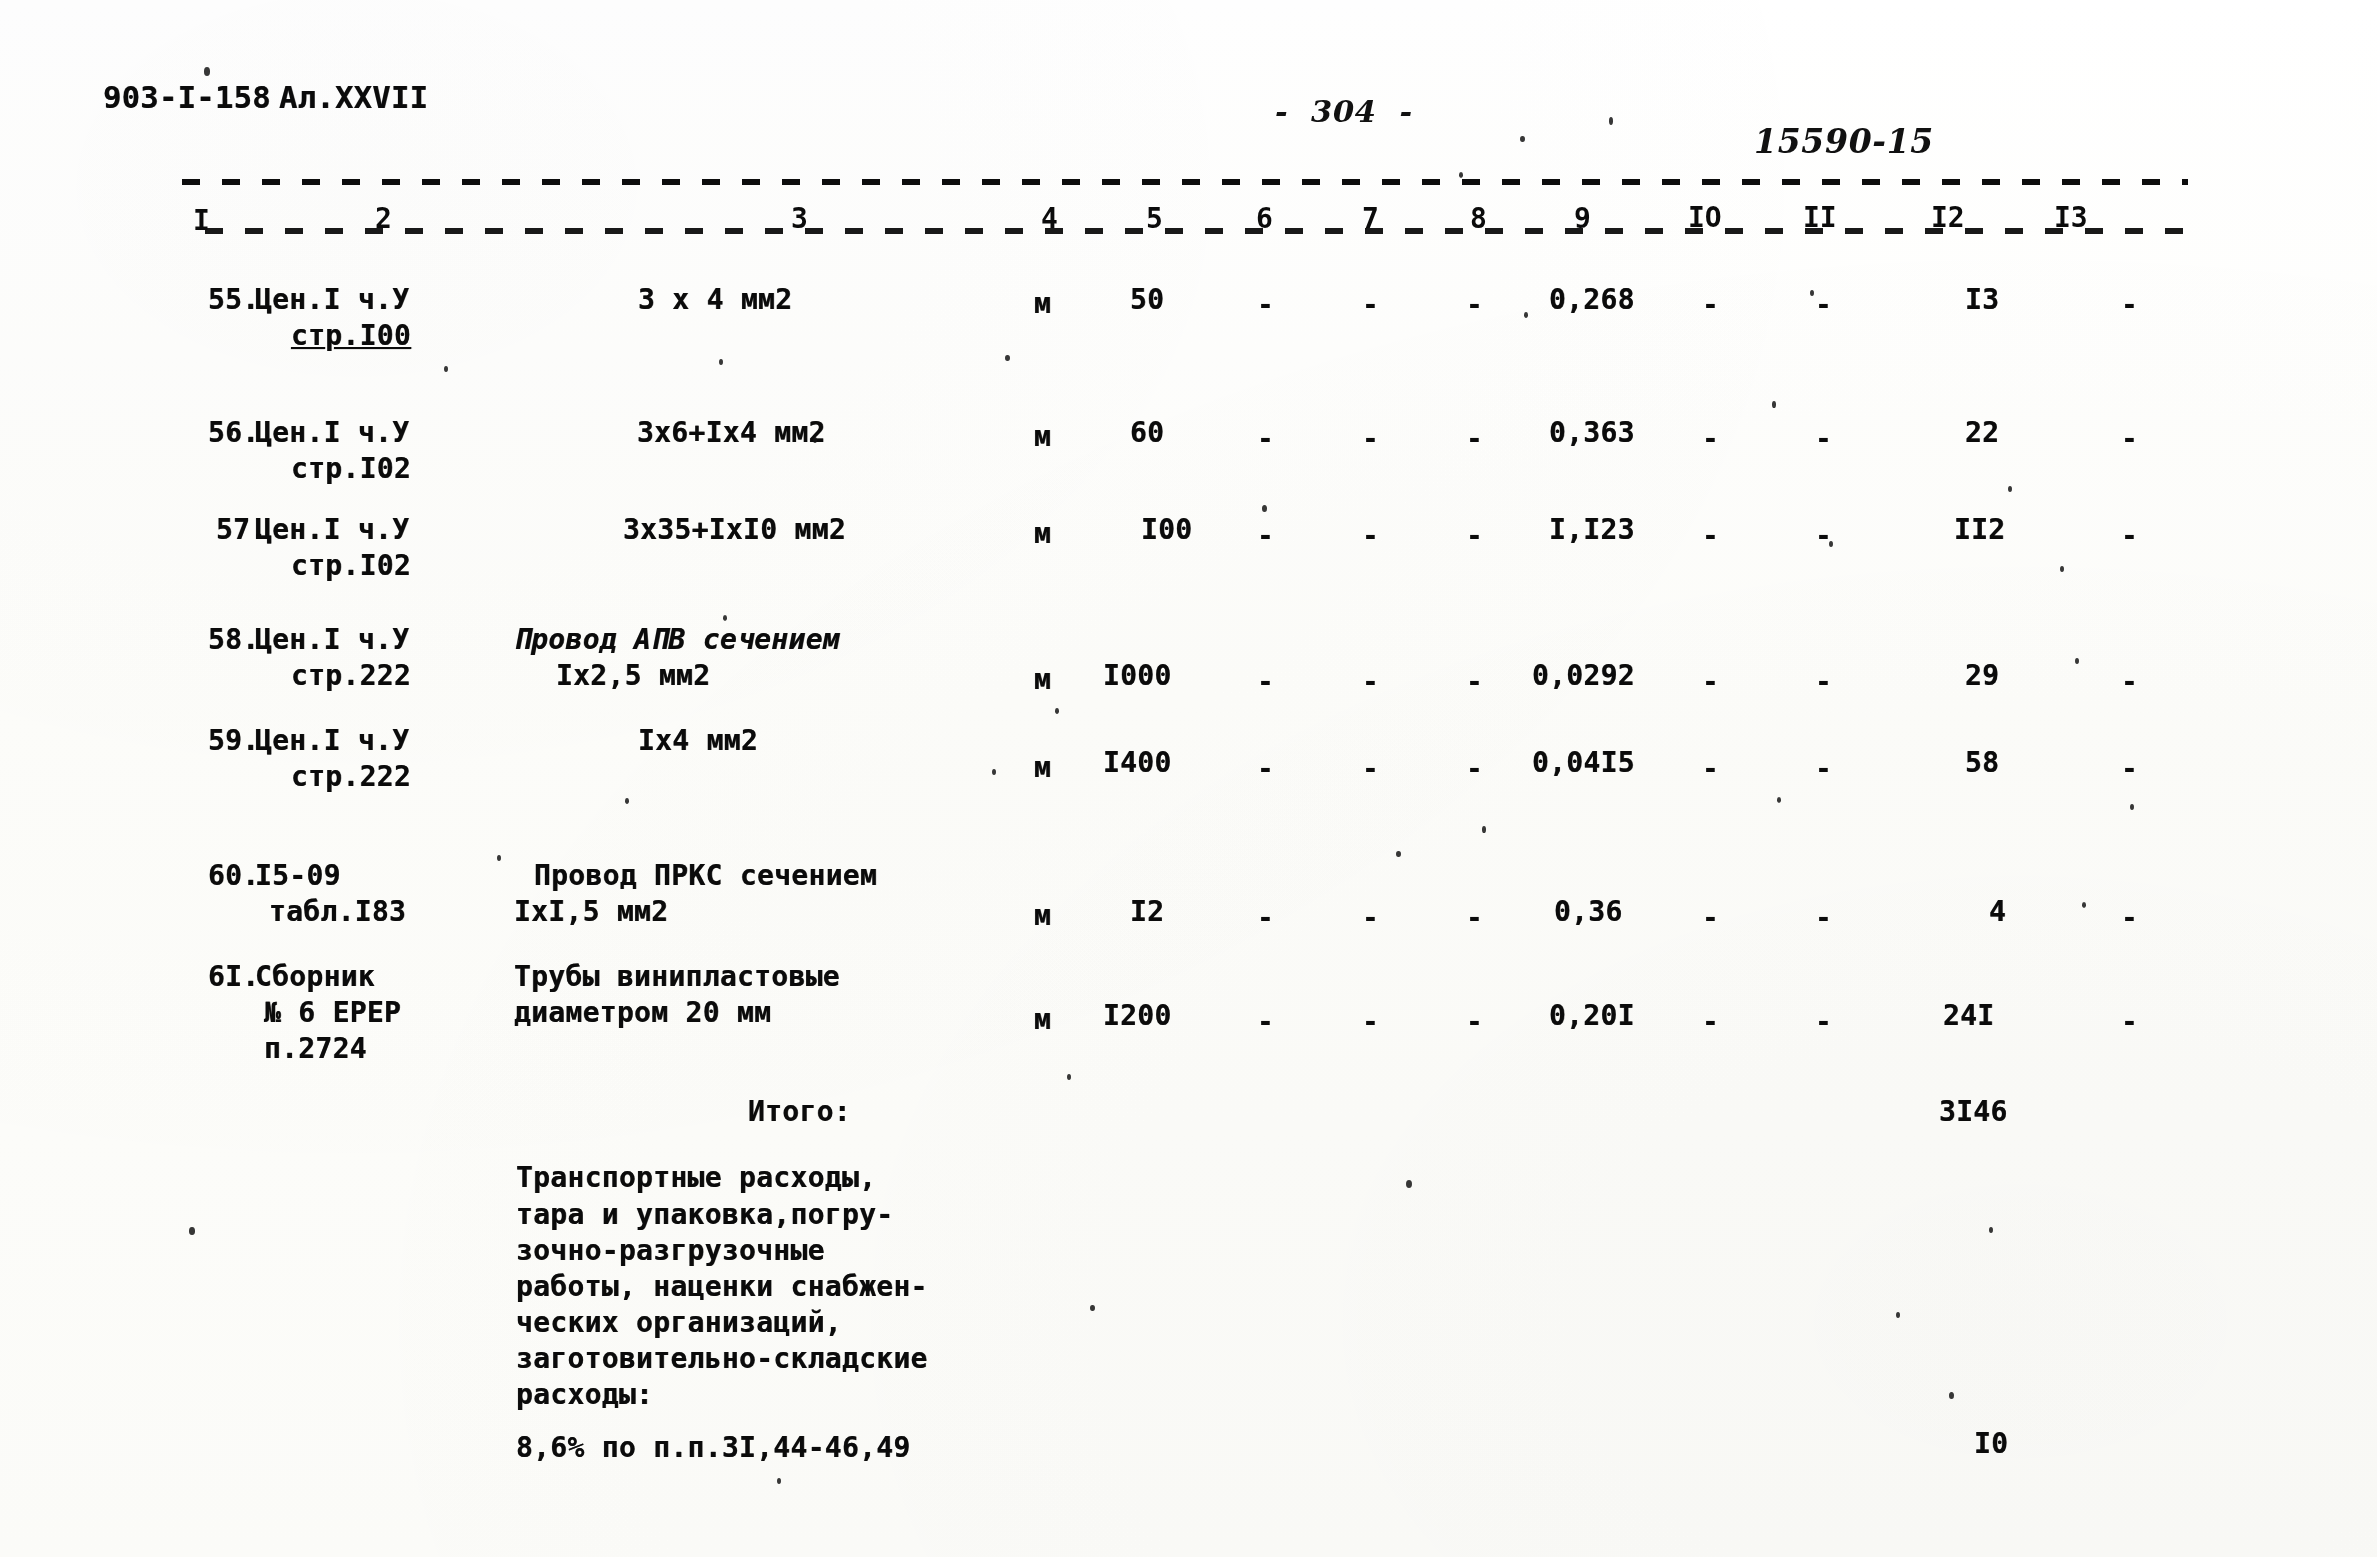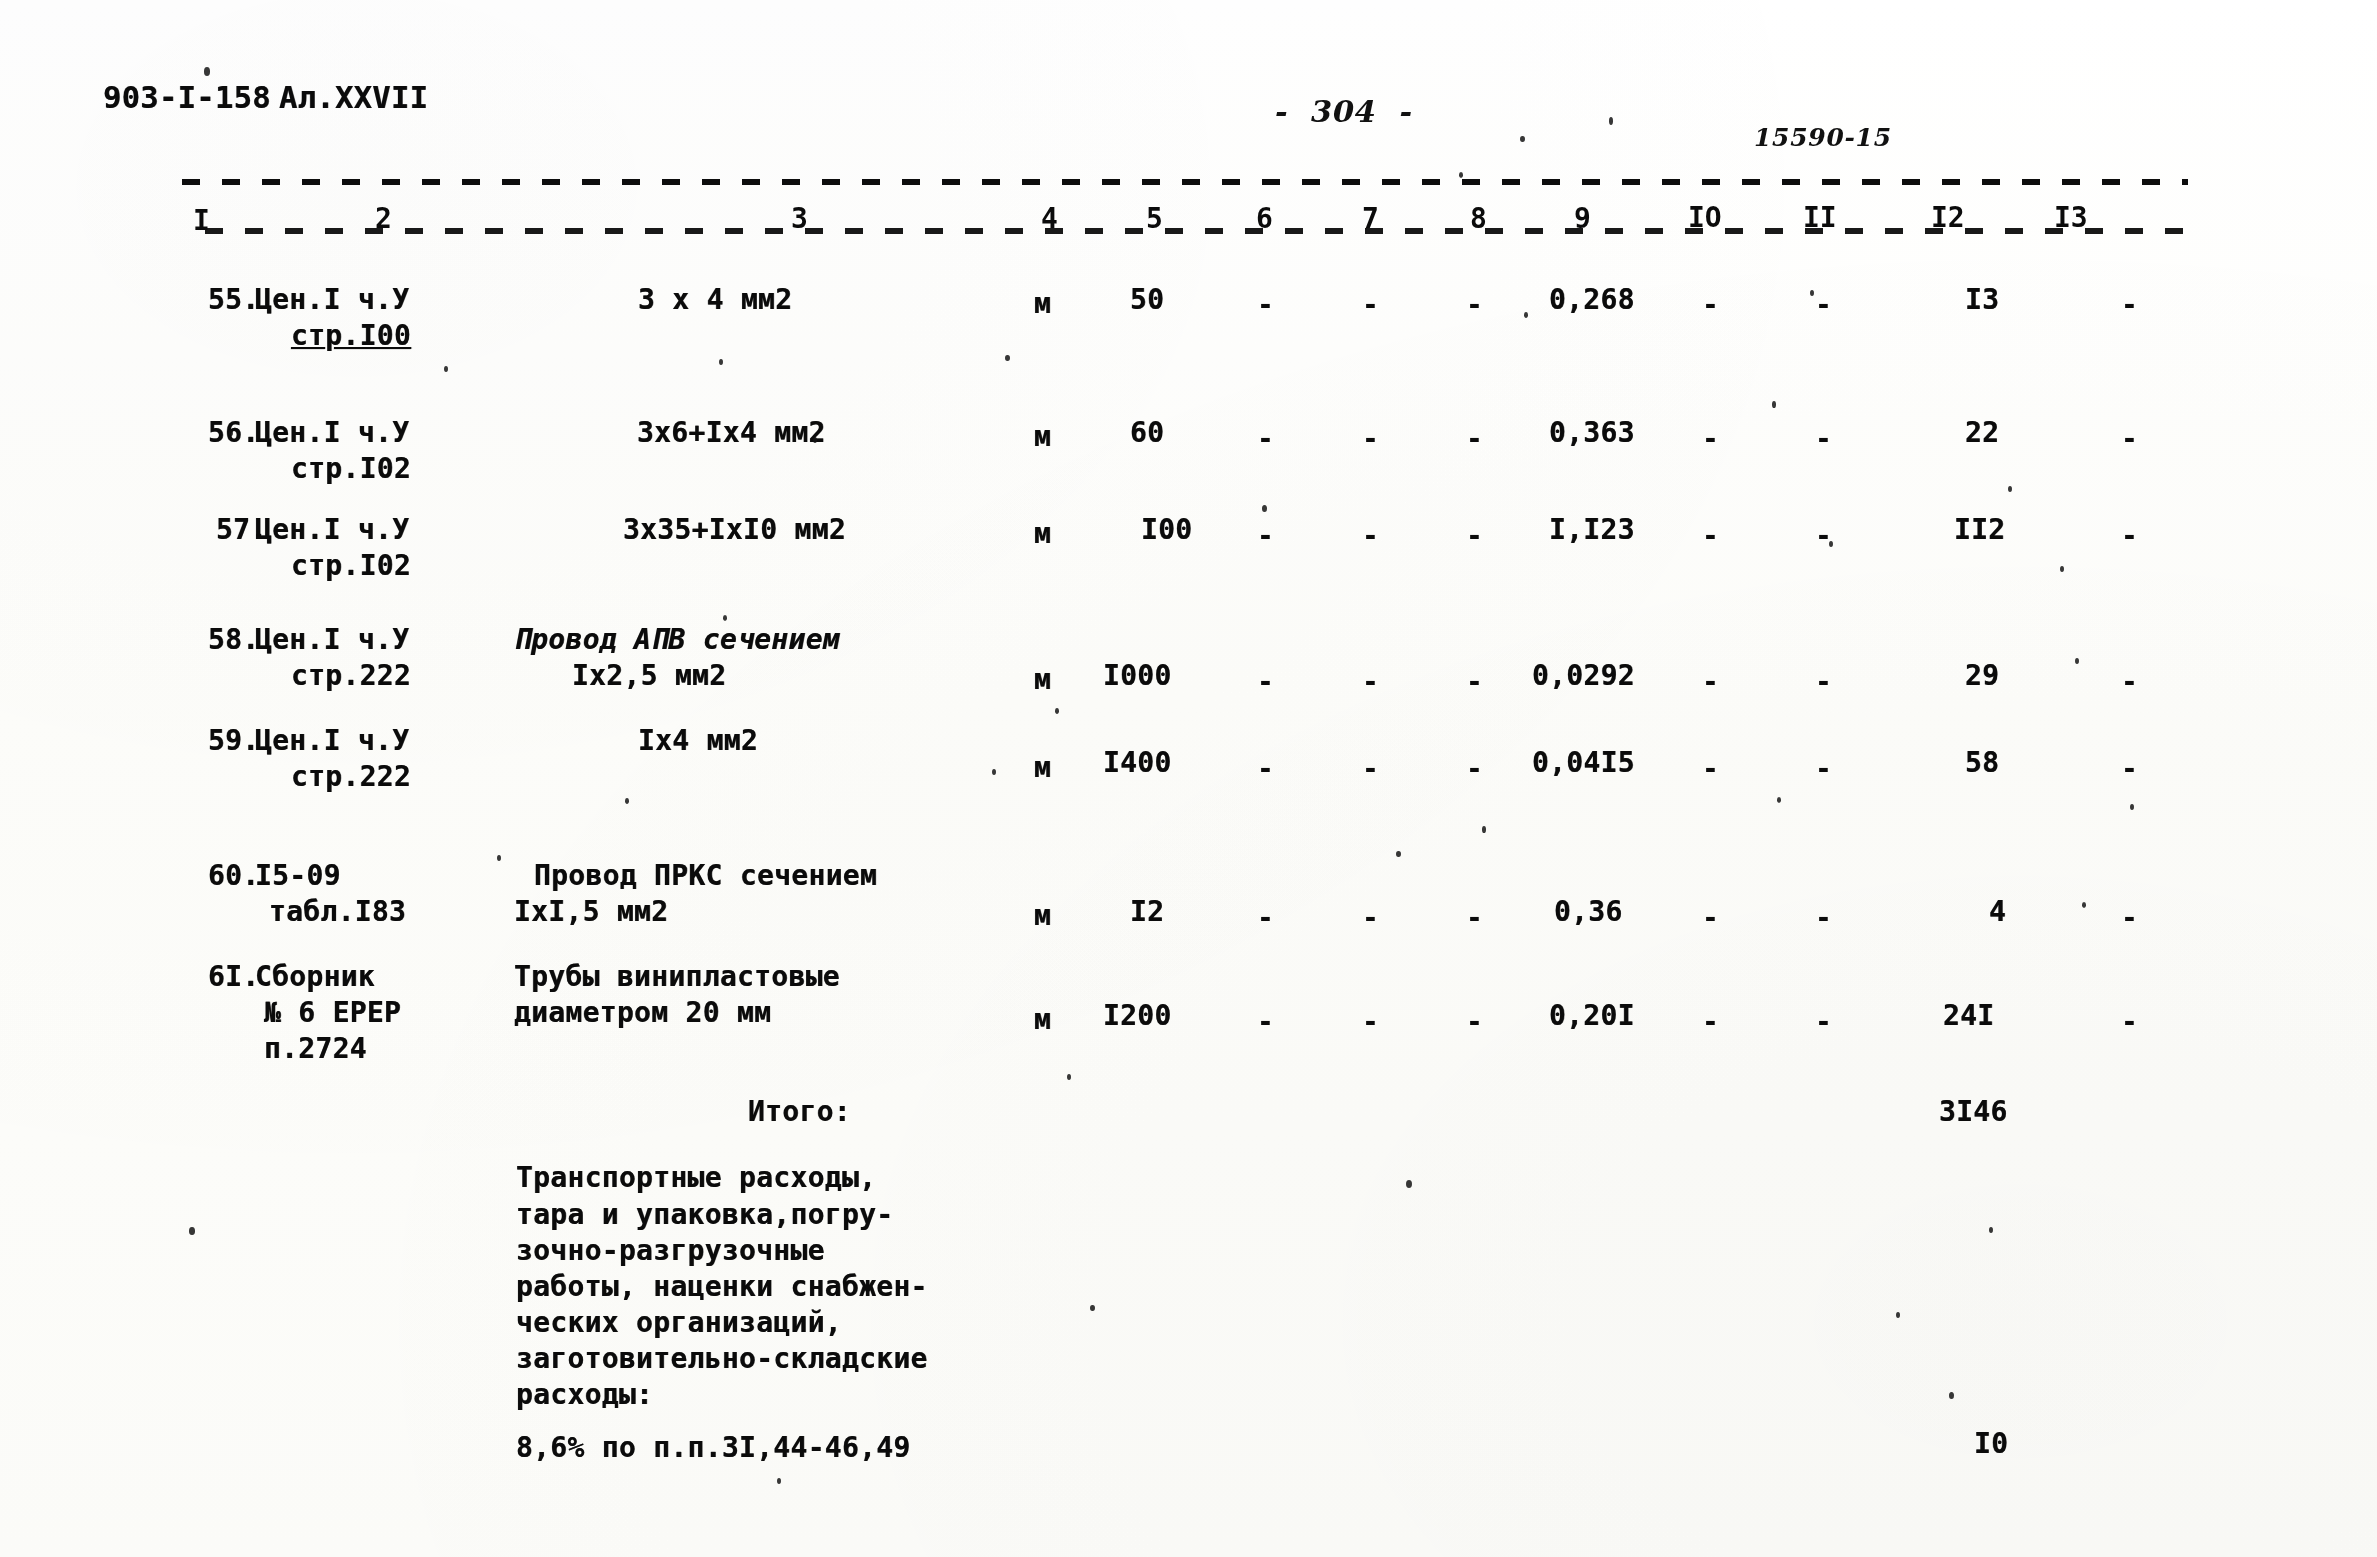--- a/index.html
+++ b/index.html
@@ -43,21 +43,21 @@
     white-space: pre;
     font-family: "DejaVu Serif", serif;
     font-weight: 700;
     font-style: italic;
     color: #111;
     letter-spacing: 0.7px;
     line-height: 1;
   }
   .s40 { font-size: 28px; }
   .s44 { font-size: 30.5px; }
-  .s48 { font-size: 25px; }
+  .s48 { font-size: 33px; }
 
   
   .dashrule {
     position: absolute;
     height: 7px;
     background-image: repeating-linear-gradient(
       to right,
       #0d0d0d 0px, #0d0d0d 18px,
       rgba(0,0,0,0) 18px, rgba(0,0,0,0) 40px
     );
@@ -165,21 +165,21 @@
     <div class="row-dash" style="left:1815px; top:522px;">-</div>
     <div class="tw s40" style="left:1954px; top:516px;">II2</div>
     <div class="row-dash" style="left:2121px; top:522px;">-</div>
   </div>
 
   <div>
     <div class="tw s40" style="left:208px; top:626px;">58.</div>
     <div class="tw s40" style="left:255px; top:626px;">Цен.I ч.У</div>
     <div class="tw s40" style="left:291px; top:662px;">стр.222</div>
     <div class="tw s40" style="left:514px; top:626px;font-style:italic;">Провод АПВ сечением</div>
-    <div class="tw s40" style="left:572px; top:662px;">Iх2,5 мм2</div>
+    <div class="tw s40" style="left:556px; top:662px;">Iх2,5 мм2</div>
     <div class="tw s40" style="left:1034px; top:666px;">м</div>
     <div class="tw s40" style="left:1103px; top:662px;">I000</div>
     <div class="row-dash" style="left:1257px; top:668px;">-</div>
     <div class="row-dash" style="left:1362px; top:668px;">-</div>
     <div class="row-dash" style="left:1466px; top:668px;">-</div>
     <div class="tw s40" style="left:1532px; top:662px;">0,0292</div>
     <div class="row-dash" style="left:1702px; top:668px;">-</div>
     <div class="row-dash" style="left:1815px; top:668px;">-</div>
     <div class="tw s40" style="left:1965px; top:662px;">29</div>
     <div class="row-dash" style="left:2121px; top:668px;">-</div>

